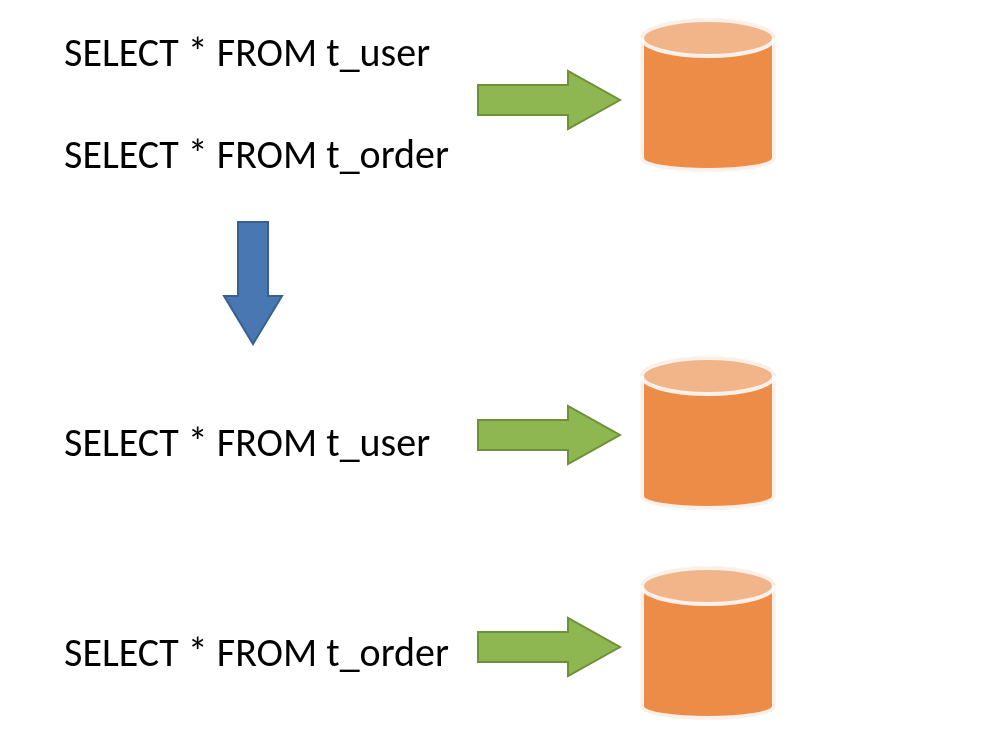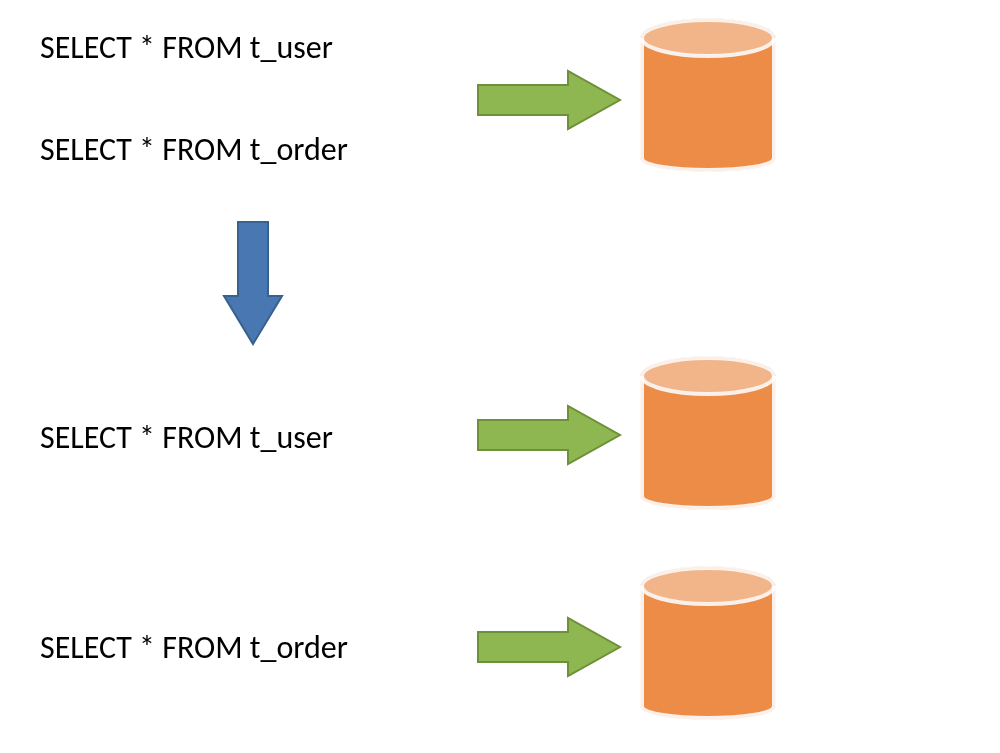--- a/index.html
+++ b/index.html
@@ -6,23 +6,24 @@
   html, body {
     margin: 0; padding: 0;
     width: 1000px; height: 753px;
     background: #ffffff;
     font-family: Calibri, Arial, sans-serif;
     overflow: hidden;
     position: relative;
   }
   .sql-text {
     position: absolute;
-    font-size: 32px;
+    font-size: 40px;
     color: #000;
     white-space: nowrap;
+    margin-left: 24px;
   }
   .arrow-right {
     position: absolute;
   }
   .arrow-down {
     position: absolute;
   }
   .db {
     position: absolute;
   }

